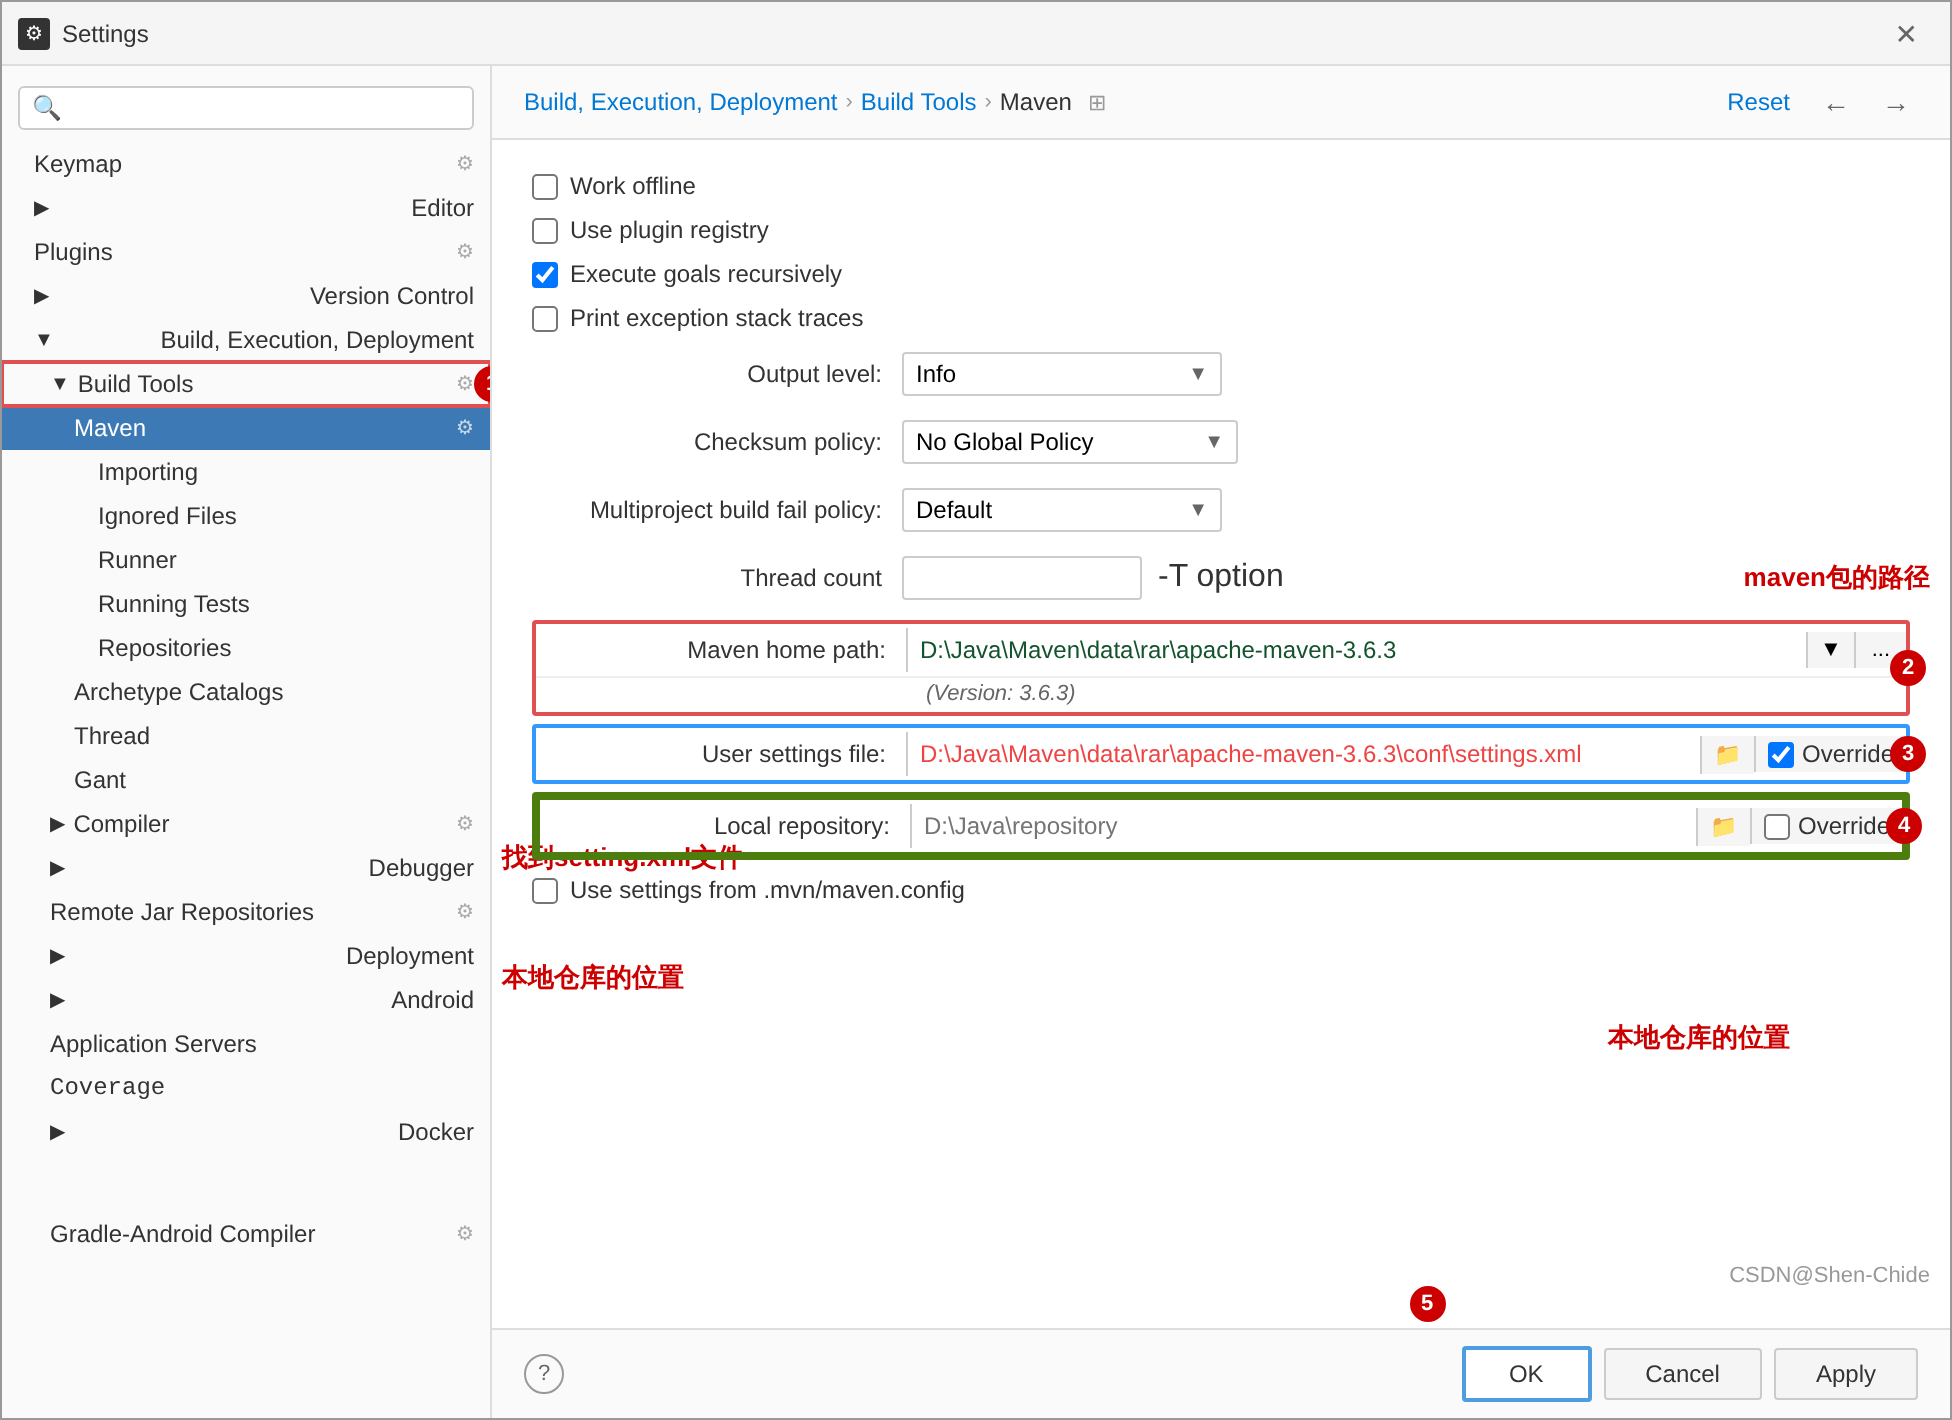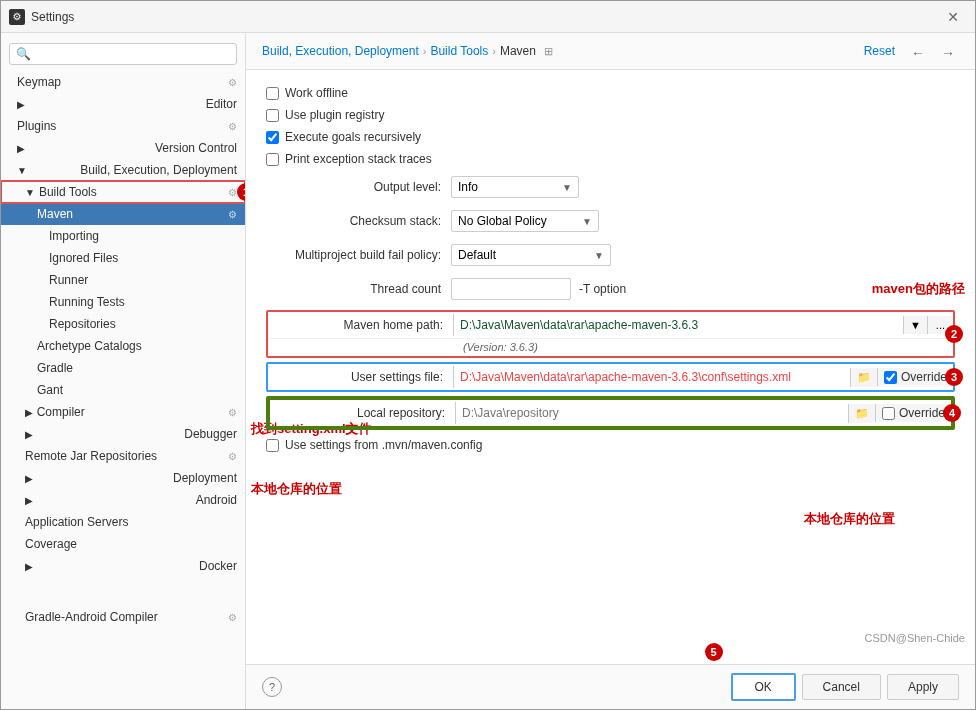--- a/index.html
+++ b/index.html
@@ -45,21 +45,21 @@
     .checkbox-label { font-size: 12px; color: #333; }
     
     .form-row { display: flex; align-items: center; margin-bottom: 8px; min-height: 26px; }
     .form-label { width: 185px; font-size: 12px; color: #333; flex-shrink: 0; text-align: right; padding-right: 10px; }
     .form-control { flex: 1; }
     
     .select-box { border: 1px solid #ccc; border-radius: 2px; padding: 3px 6px; font-size: 12px; background: white; width: 160px; display: flex; align-items: center; justify-content: space-between; cursor: pointer; }
     .select-box .arrow { font-size: 10px; color: #666; }
     
     .text-input { border: 1px solid #ccc; border-radius: 2px; padding: 3px 6px; font-size: 12px; width: 120px; }
-    .t-option { font-size: 12px; color: #333; margin-left: 8px; }
+    .t-option { font-size: 16px; color: #333; margin-left: 8px; }
     .path-btn { border: none; background: white; border-left: 1px solid #ccc; padding: 2px 6px; cursor: pointer; font-size: 11px; height: 100%; }
     
     
     .bottom-bar { border-top: 1px solid #ddd; padding: 8px 16px; display: flex; justify-content: flex-end; align-items: center; gap: 8px; background: #fafafa; }
     .btn { padding: 5px 20px; font-size: 12px; border-radius: 2px; cursor: pointer; border: 1px solid #ccc; background: #f5f5f5; color: #333; }
     .btn.primary { background: white; border: 2px solid #0078d4; color: #333; font-weight: 500; }
     
     .help-icon { width: 20px; height: 20px; border-radius: 50%; border: 1px solid #999; display: flex; align-items: center; justify-content: center; font-size: 11px; color: #666; cursor: pointer; margin-right: auto; }
     
     
@@ -140,21 +140,21 @@
         <span>Running Tests</span>
       </div>
       <div class="nav-item indented3" style="padding-left:52px;">
         <span>Repositories</span>
       </div>
 
       <div class="nav-item indented2" style="padding-left:36px;">
         <span>Archetype Catalogs</span>
       </div>
       <div class="nav-item indented2" style="padding-left:36px;">
-        <span>Gradle</span>
+        <span>Thread</span>
       </div>
       <div class="nav-item indented2" style="padding-left:36px;">
         <span>Gant</span>
       </div>
       <div class="nav-item indented" style="padding-left:20px;">
         <span style="margin-right:4px; font-size:10px;">▶</span>
         <span>Compiler</span>
         <span class="gear-icon" style="margin-left:auto;">⚙</span>
       </div>
       <div class="nav-item indented" style="padding-left:20px;">
@@ -169,21 +169,21 @@
         <span style="margin-right:4px; font-size:10px;">▶</span>
         <span>Deployment</span>
       </div>
       <div class="nav-item indented" style="padding-left:20px;">
         <span style="margin-right:4px; font-size:10px;">▶</span>
         <span>Android</span>
       </div>
       <div class="nav-item indented" style="padding-left:20px;">
         <span>Application Servers</span>
       </div>
-      <div class="nav-item indented" style="padding-left:20px;">
+      <div class="nav-item indented" style="padding-left:20px;font-family:Liberation Mono, monospace;">
         <span>Coverage</span>
       </div>
       <div class="nav-item indented" style="padding-left:20px;">
         <span style="margin-right:4px; font-size:10px;">▶</span>
         <span>Docker</span>
       </div>
       <div class="nav-item indented" style="padding-left:20px;margin-top:29px;">
         <span>Gradle-Android Compiler</span>
         <span class="gear-icon" style="margin-left:auto;">⚙</span>
       </div>
@@ -222,31 +222,31 @@
           <label for="cb-goals" class="checkbox-label">Execute goals recursively</label>
         </div>
         <div class="checkbox-row">
           <input type="checkbox" id="cb-exceptions" style="">
           <label for="cb-exceptions" class="checkbox-label">Print exception stack traces</label>
         </div>
 
         <div class="form-row">
           <div class="form-label">Output level:</div>
           <div class="form-control">
-            <div class="select-box" style="width:128px;">
+            <div class="select-box" style="width:160px;">
               <span>Info</span>
               <span class="arrow">▼</span>
             </div>
           </div>
         </div>
 
         <div class="form-row">
-          <div class="form-label">Checksum stack:</div>
+          <div class="form-label">Checksum policy:</div>
           <div class="form-control">
-            <div class="select-box" style="width:148px;">
+            <div class="select-box" style="width:168px;">
               <span>No Global Policy</span>
               <span class="arrow">▼</span>
             </div>
           </div>
         </div>
 
         <div class="form-row">
           <div class="form-label">Multiproject build fail policy:</div>
           <div class="form-control">
             <div class="select-box" style="width:160px;">

